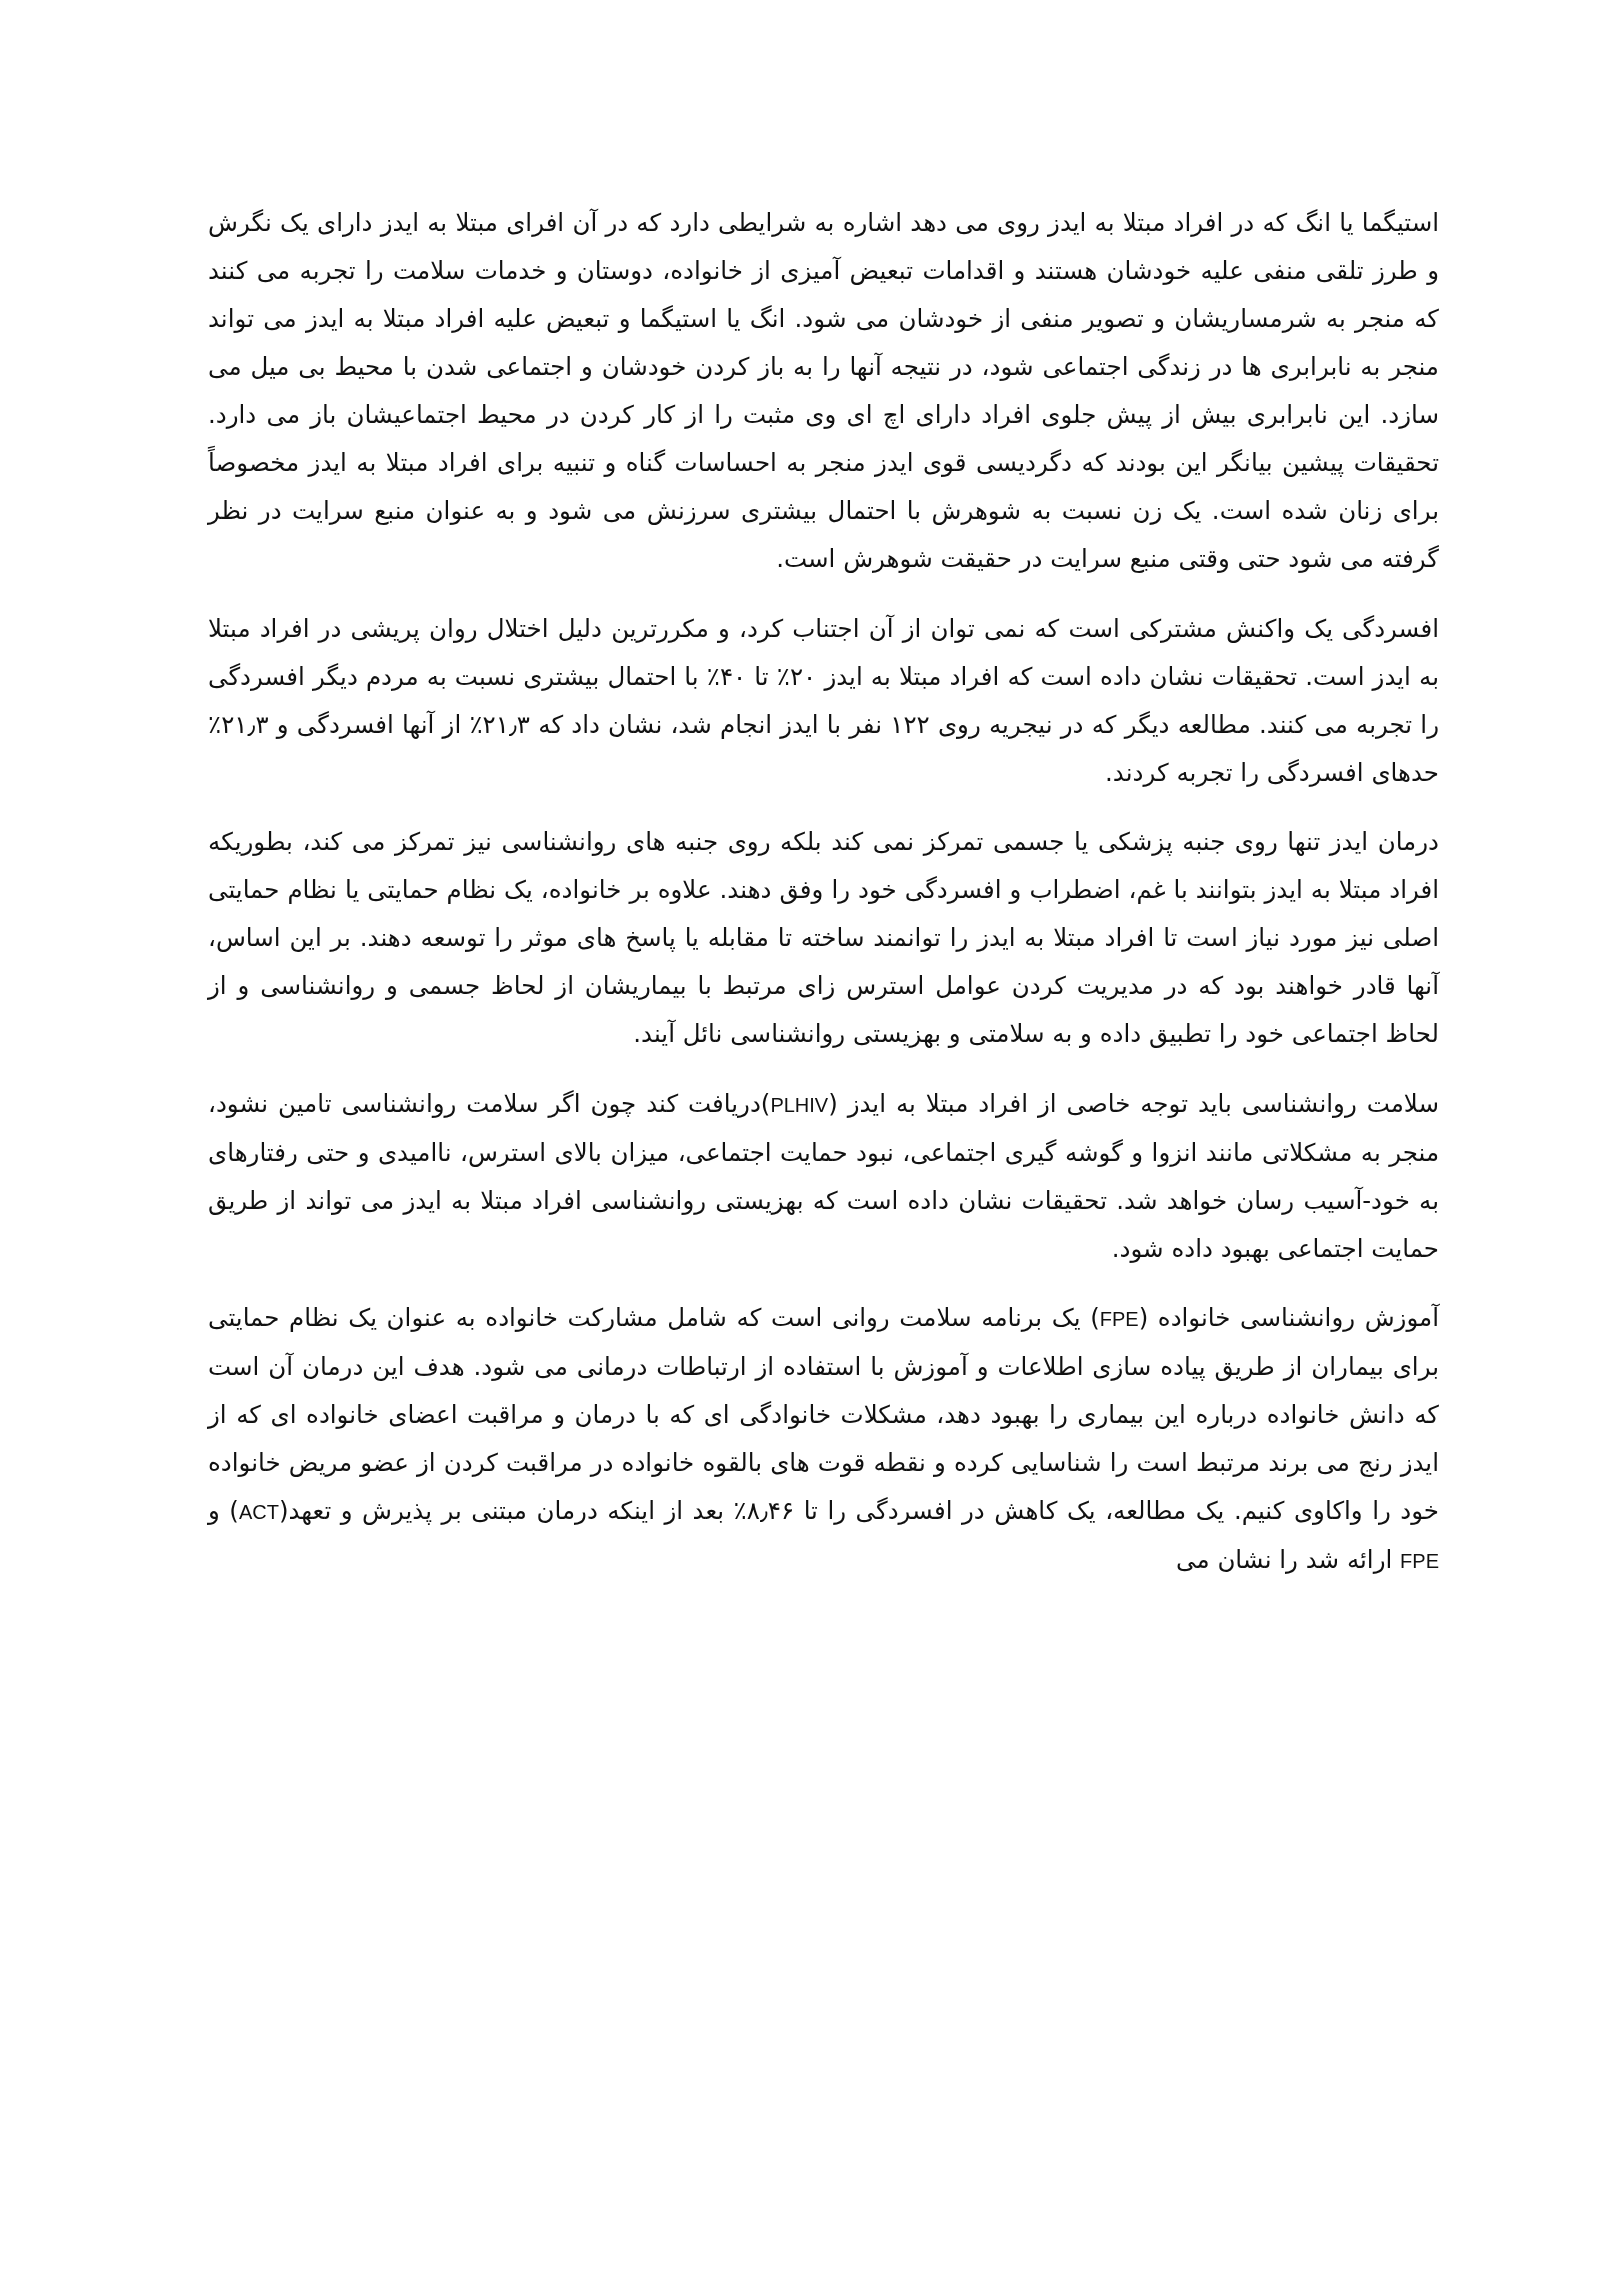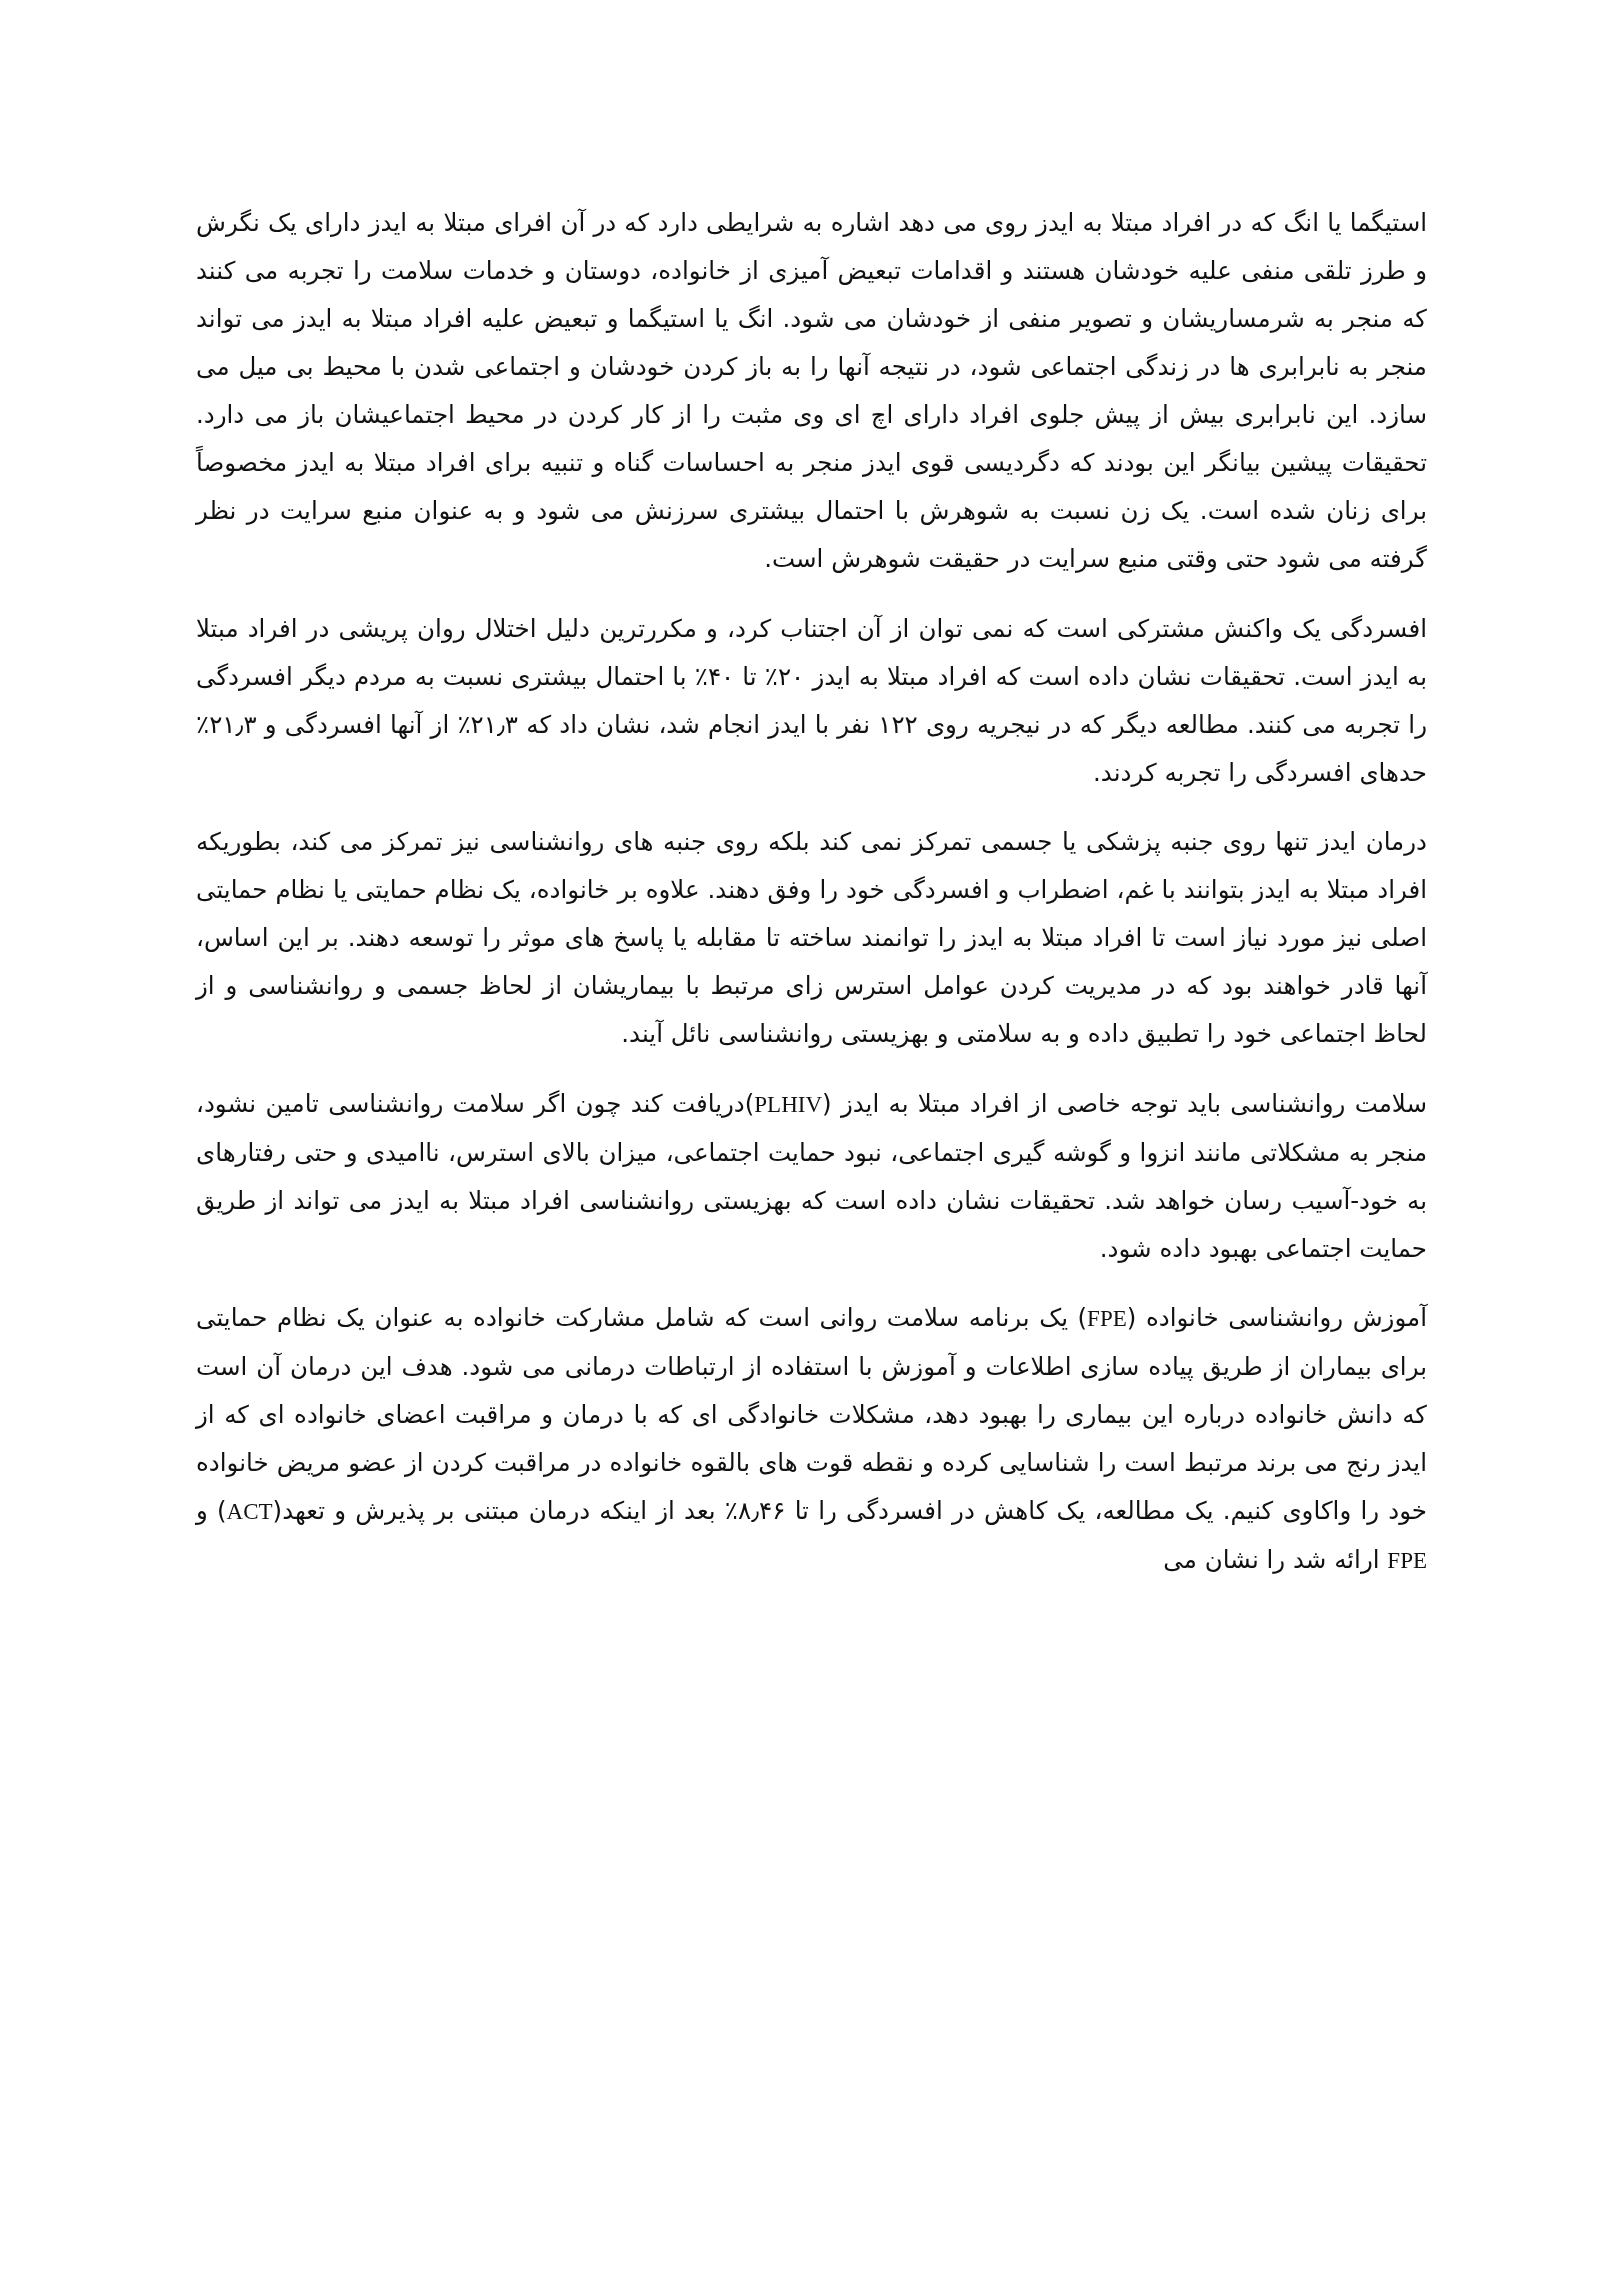--- a/index.html
+++ b/index.html
@@ -11,36 +11,36 @@
       width: 1621px;
       height: 2293px;
       position: relative;
       overflow: hidden;
       color: #111111;
       font-family: "DejaVu Sans", "Liberation Sans", sans-serif;
     }
     .page {
       position: absolute;
       top: 199px;
-      left: 196px;
+      left: 208px;
       width: 1231px;
       direction: rtl;
     }
     .para {
       margin: 0 0 21.6px 0;
       font-size: 24.5px;
       line-height: 48px;
       text-align: justify;
       text-align-last: right;
       direction: rtl;
       unicode-bidi: plaintext;
     }
     .para .latin {
-      font-family: Liberation Serif, serif;
-      font-size: 23px;
+      font-family: Liberation Sans, sans-serif;
+      font-size: 20px;
     }
   </style>
 </head>
 <body>
 
 <main class="page">
 
   <p class="para">
     <span>استیگما یا انگ که در افراد مبتلا به ایدز روی می دهد اشاره به شرایطی دارد که در آن افرای مبتلا به ایدز دارای یک نگرش و طرز تلقی منفی علیه خودشان هستند و اقدامات تبعیض آمیزی از خانواده، دوستان و خدمات سلامت را تجربه می کنند که منجر به شرمساریشان و تصویر منفی از خودشان می شود. انگ یا استیگما و تبعیض علیه افراد مبتلا به ایدز می تواند منجر به نابرابری ها در زندگی اجتماعی شود، در نتیجه آنها را به باز کردن خودشان و اجتماعی شدن با محیط بی میل می سازد. این نابرابری بیش از پیش جلوی افراد دارای اچ ای وی مثبت را از کار کردن در محیط اجتماعیشان باز می دارد. تحقیقات پیشین بیانگر این بودند که دگردیسی قوی ایدز منجر به احساسات گناه و تنبیه برای افراد مبتلا به ایدز مخصوصاً برای زنان شده است. یک زن نسبت به شوهرش با احتمال بیشتری سرزنش می شود و به عنوان منبع سرایت در نظر گرفته می شود حتی وقتی منبع سرایت در حقیقت شوهرش است.</span>
   </p>

